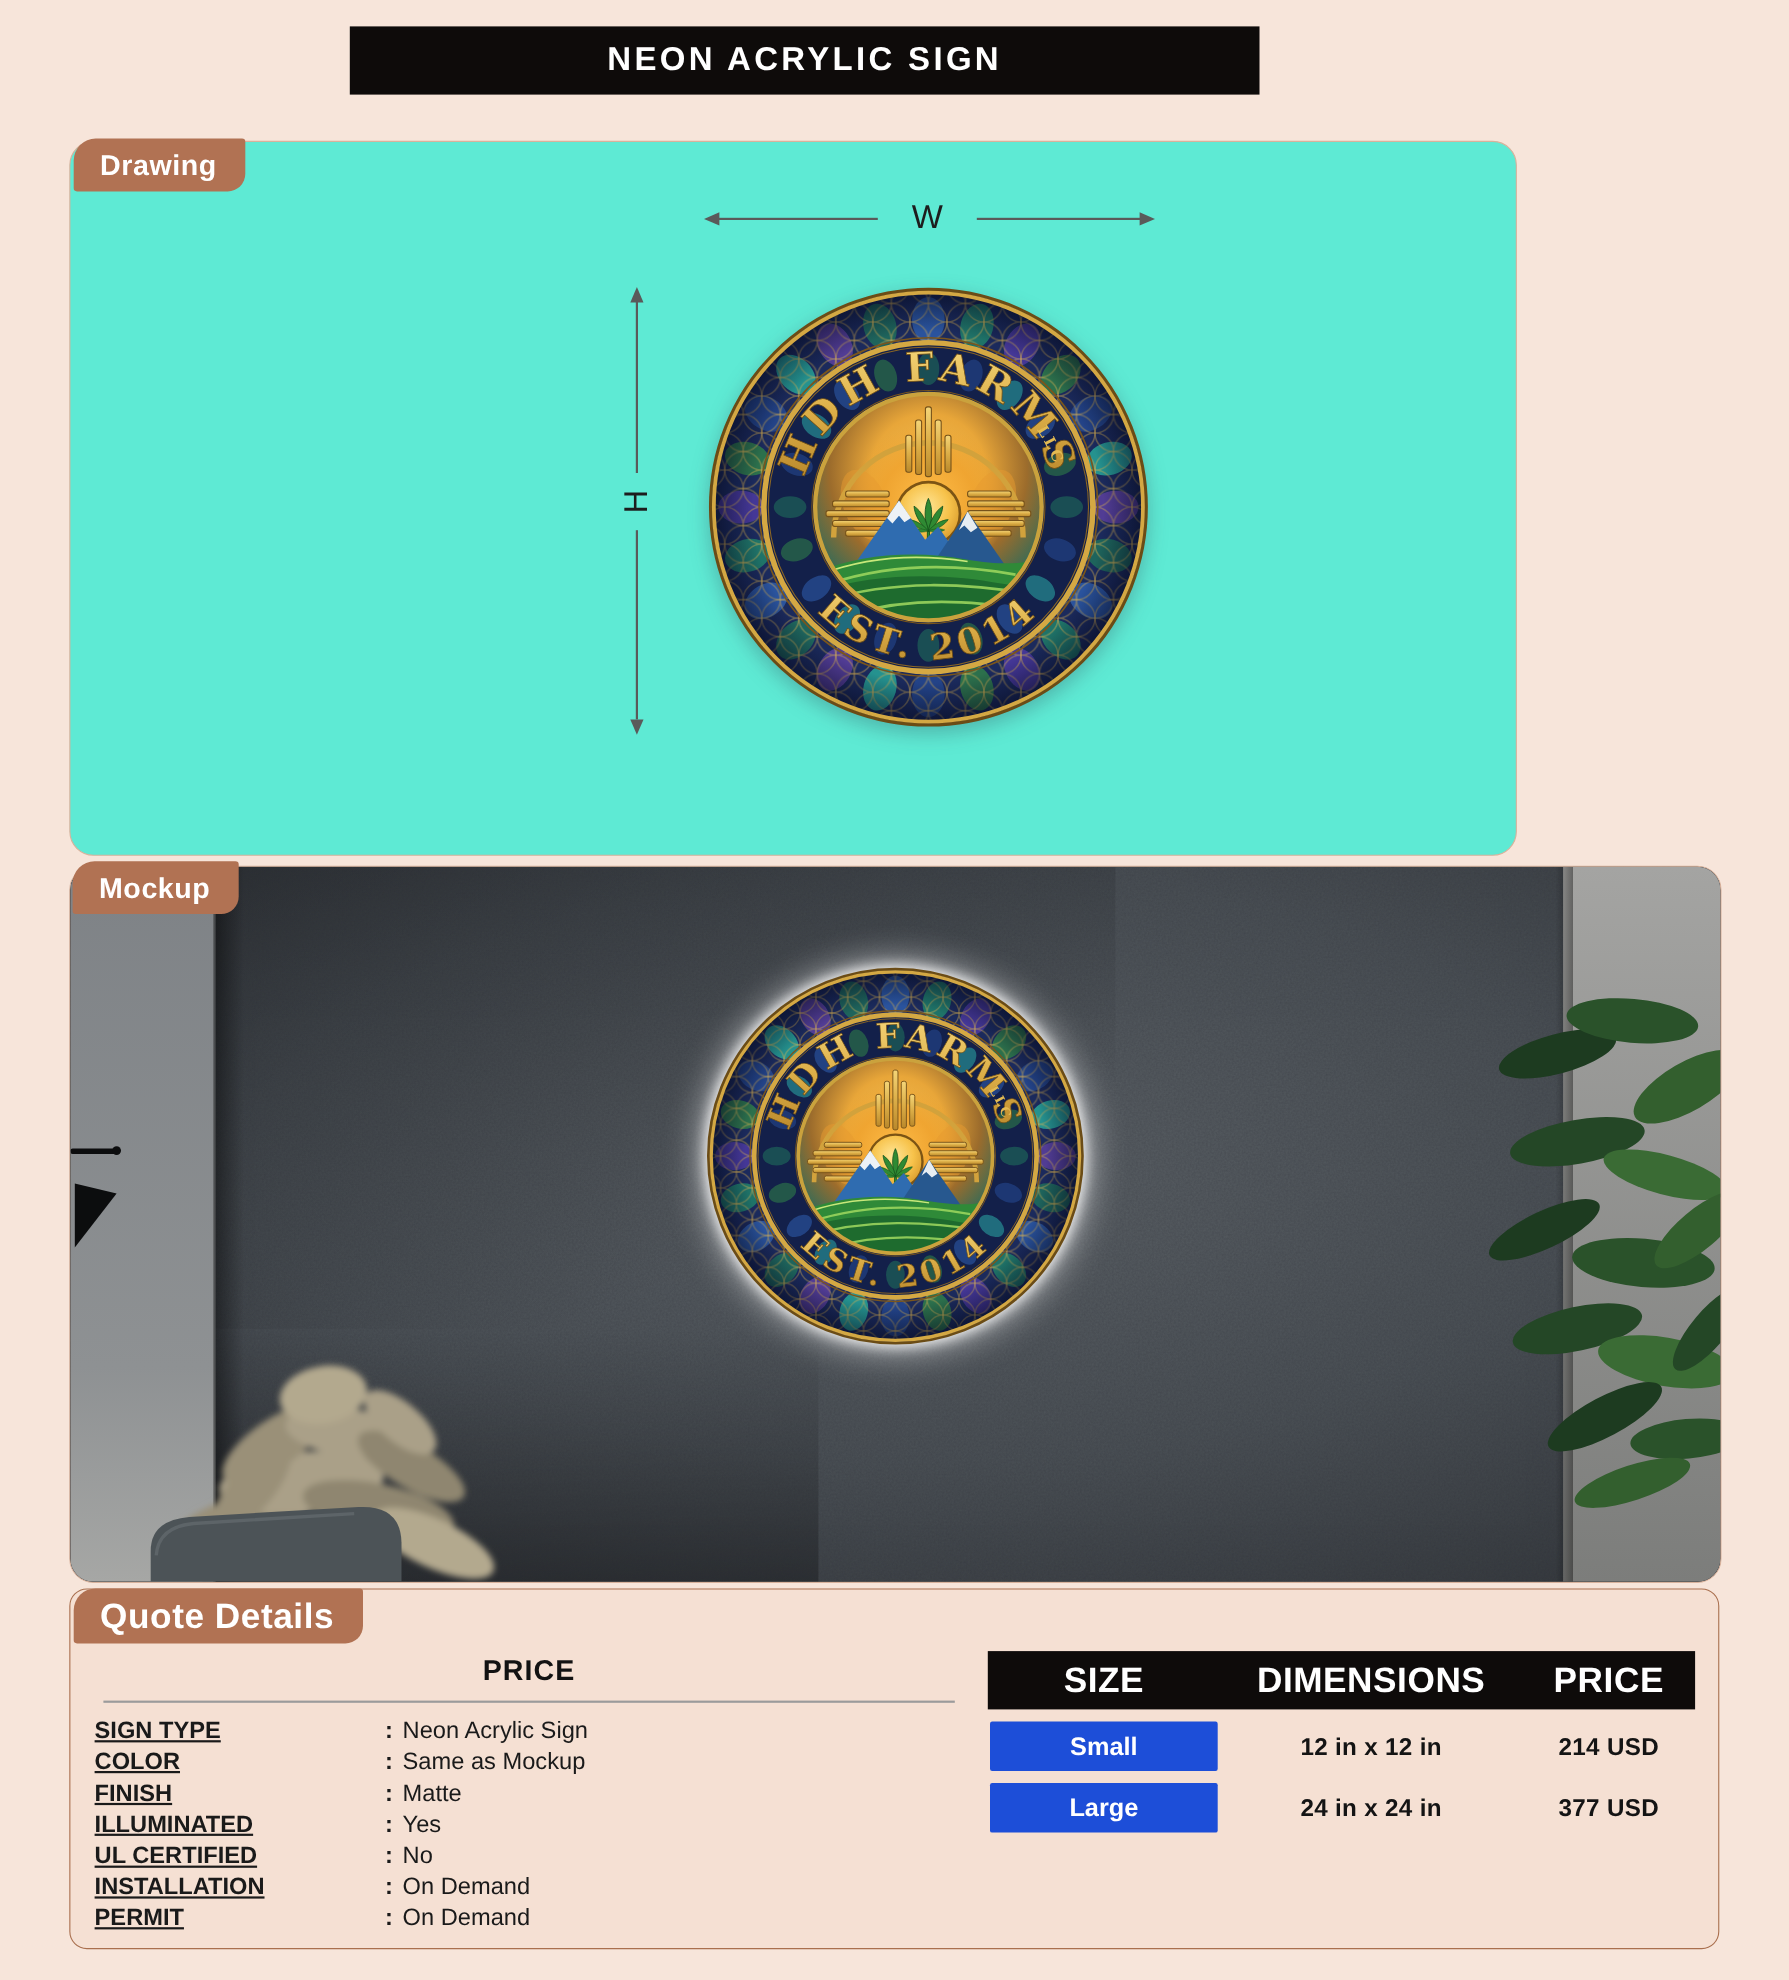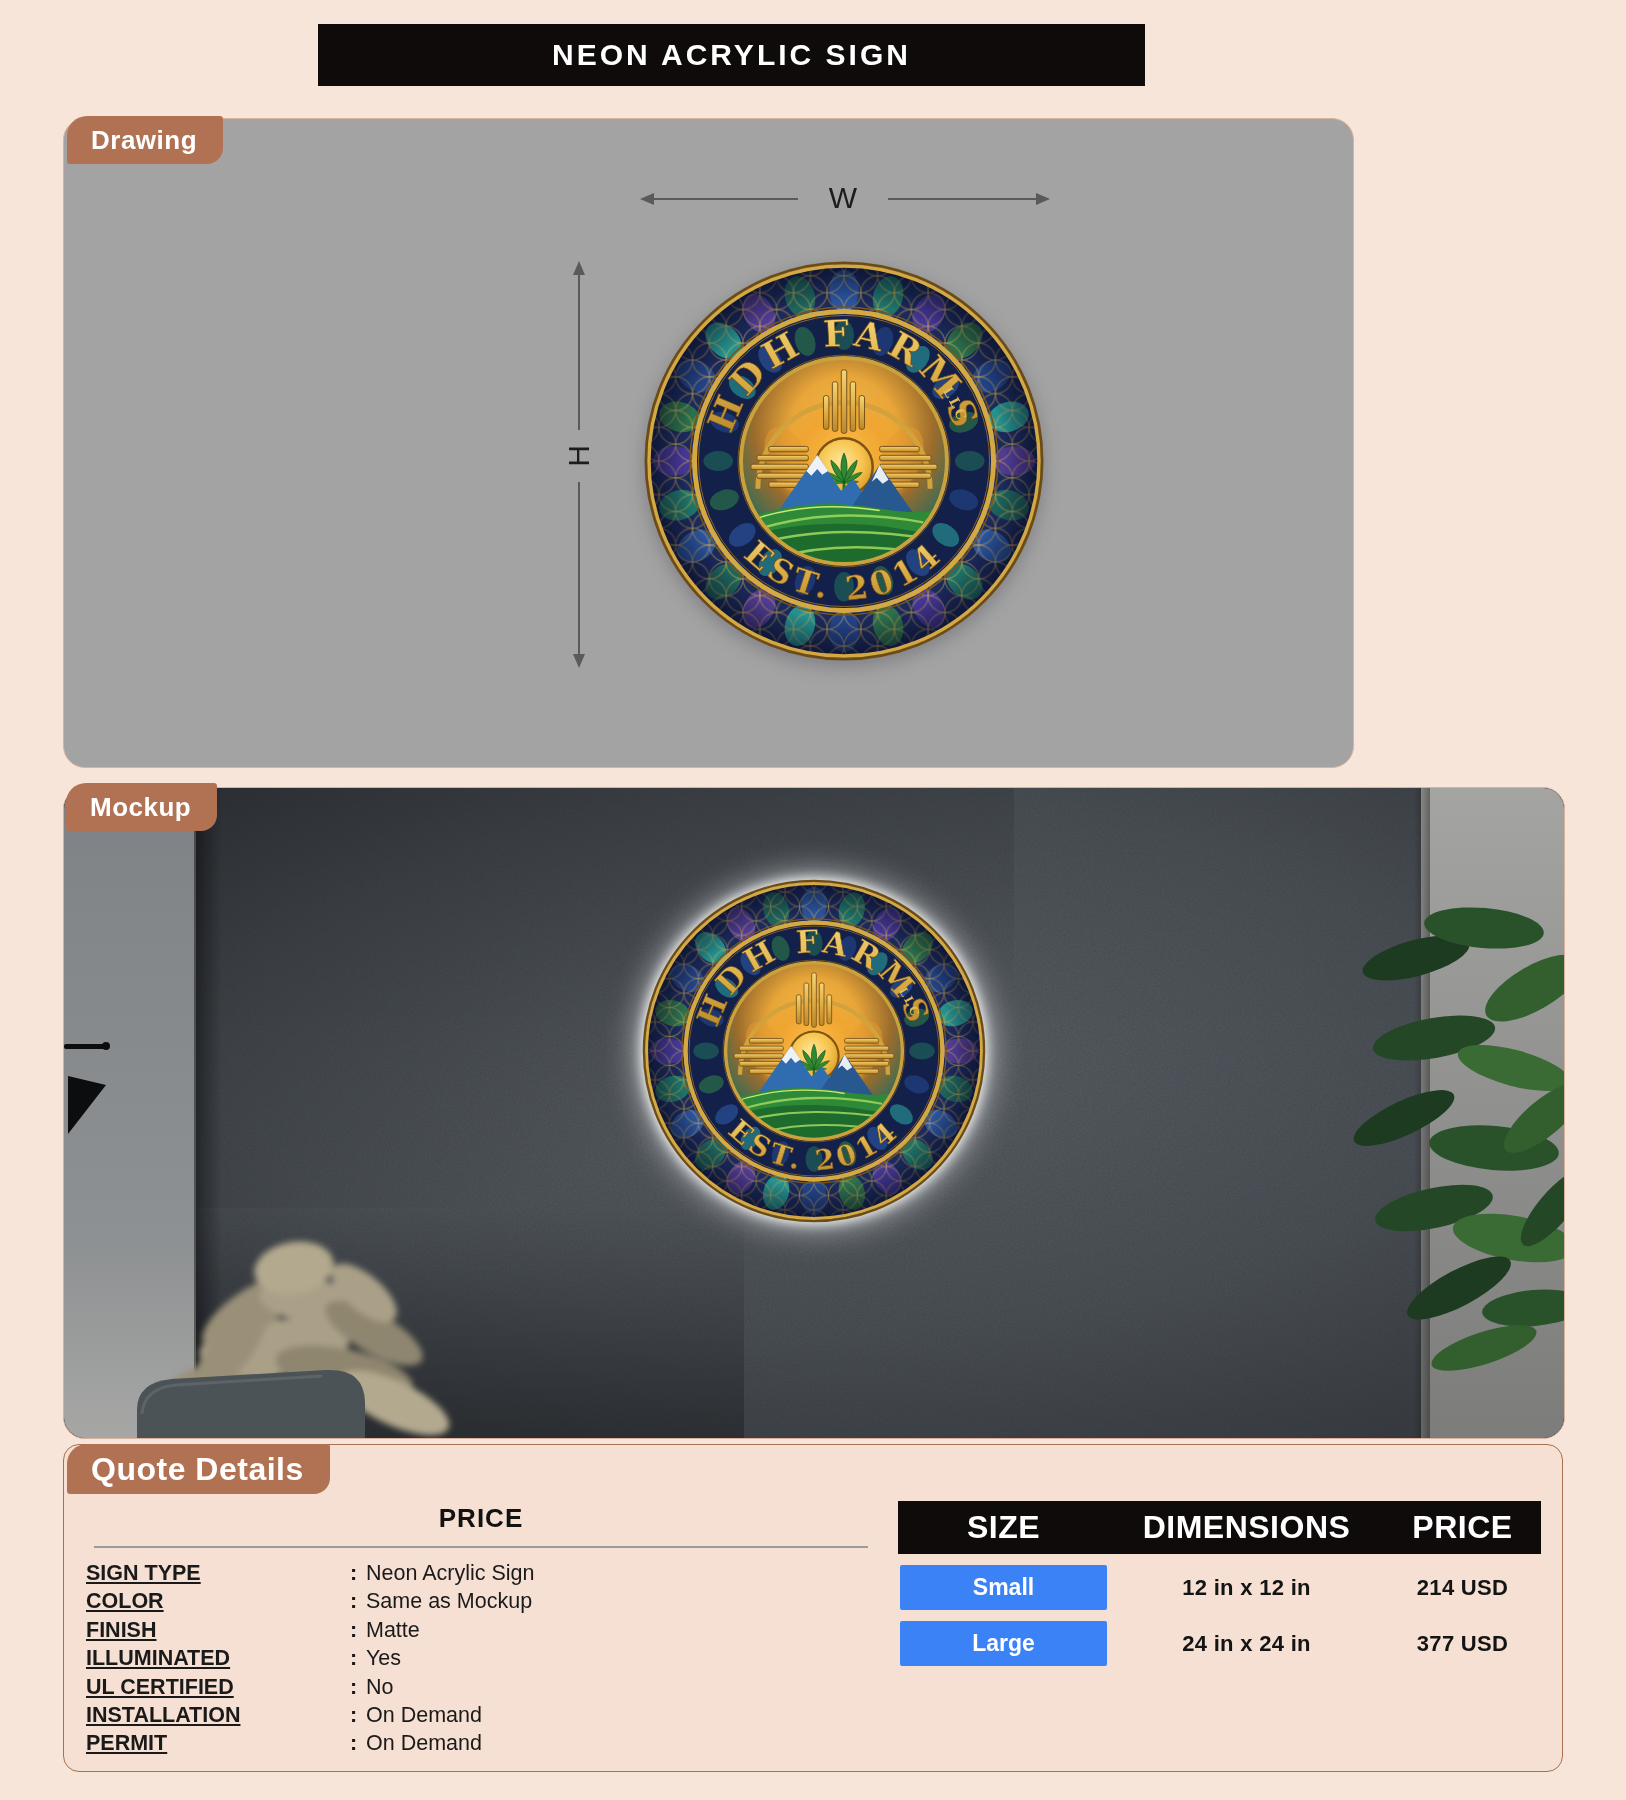--- a/index.html
+++ b/index.html
@@ -19,22 +19,23 @@
   }
   
   .panel{position:absolute;border-radius:22px;}
   .tab{
     position:absolute;height:48px;background:#b17253;color:#fff;
     display:flex;align-items:center;padding:0 26px 0 24px;
     font-size:26px;font-weight:bold;letter-spacing:.5px;
     border-radius:20px 3px 16px 3px;z-index:5;white-space:nowrap;
   }
   .drawing-panel{
-    left:63px;top:118px;width:1289px;height:648px;background:#a3a3a3;
+    left:63px;top:128px;width:1289px;height:648px;background:#5eead4;
     border:1.5px solid #d8b29c;
+    padding-left:25px;
   }
   .drawing-panel .tab{left:3px;top:-3px;}
   .mockup-panel{
     left:63px;top:787px;width:1500px;height:650px;background:#3c4145;
     border:1.5px solid #d8b29c;overflow:hidden;
   }
   .mockup-tab{left:66px;top:783px;z-index:8;}
   .quote-panel{
     left:63px;top:1444px;width:1498px;height:326px;background:#f5e0d3;
     border:1.5px solid #a96f4e;border-radius:16px;
@@ -68,21 +69,21 @@
   .price-table{position:absolute;left:834px;top:56px;width:643px;}
   .pt-head{
     display:grid;grid-template-columns:211px 275px 157px;height:53px;background:#0e0b0a;
   }
   .pt-head div{
     color:#ffffff;font-size:32px;font-weight:bold;letter-spacing:.5px;
     display:flex;align-items:center;justify-content:center;
   }
   .pt-row{display:grid;grid-template-columns:211px 275px 157px;height:45px;margin-top:11px;}
   .size-btn{
-    background:#3b82f6;color:#fff;font-size:23px;font-weight:bold;
+    background:#1d4ed8;color:#fff;font-size:23px;font-weight:bold;
     display:flex;align-items:center;justify-content:center;border:none;
     width:207px;margin-left:2px;border-radius:2px;cursor:pointer;
   }
   .pt-cell{
     font-size:22px;font-weight:bold;color:#141414;
     display:flex;align-items:center;justify-content:center;letter-spacing:.3px;
   }
   .defs-holder{position:absolute;width:0;height:0;overflow:hidden;}
 </style>
 </head>

